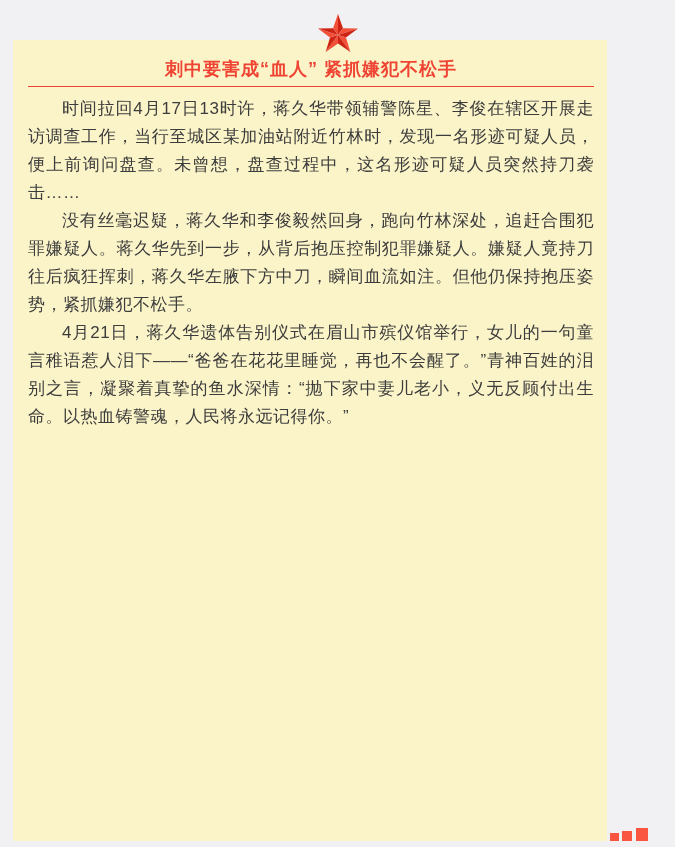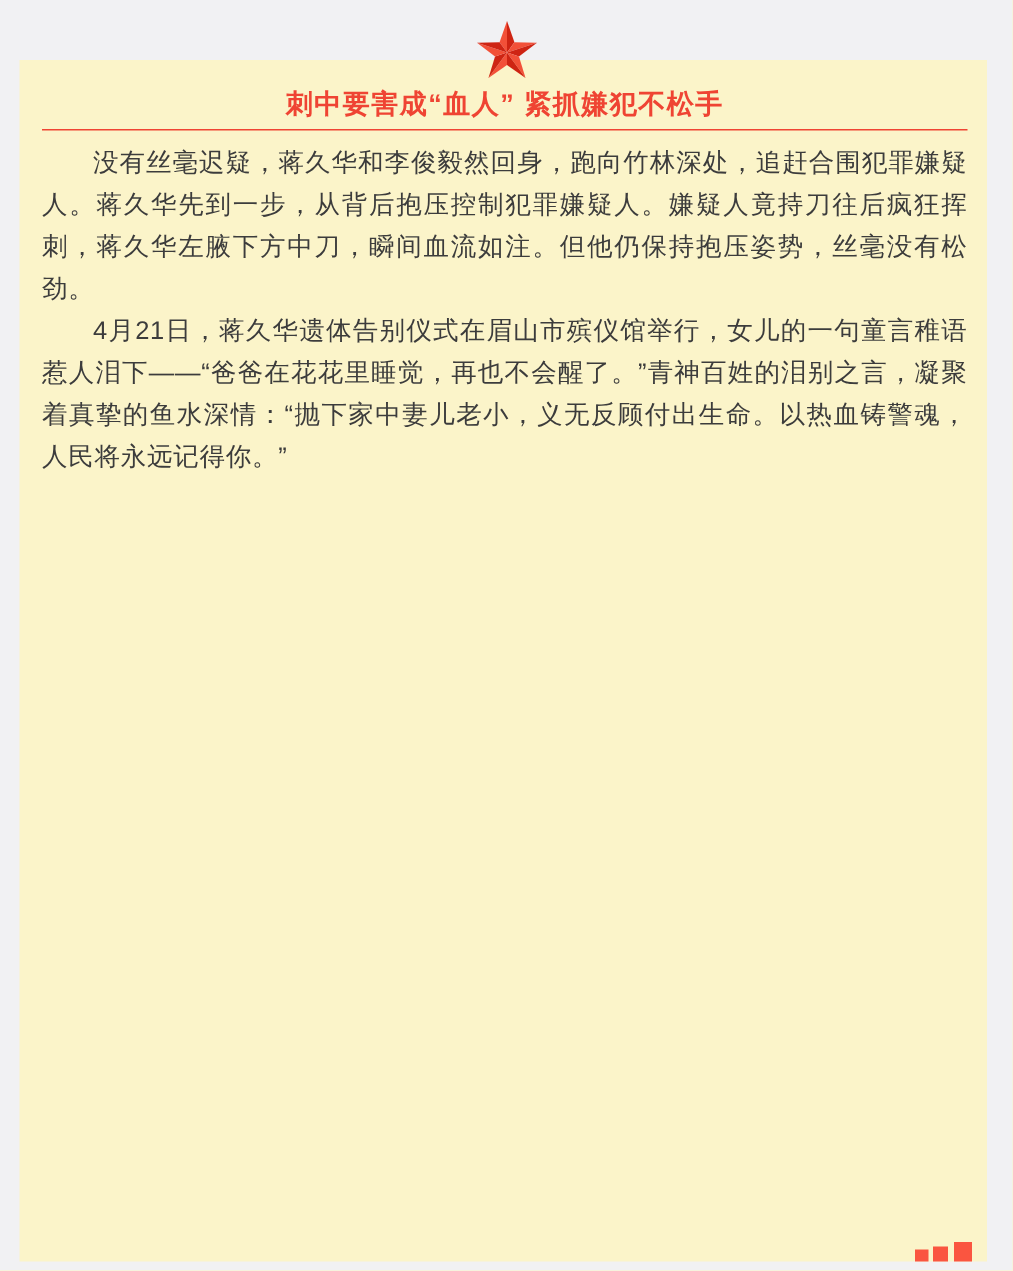--- a/index.html
+++ b/index.html
@@ -15,21 +15,21 @@
   body{
     width:675px;height:847px;
     background:var(--page-bg);
     position:relative;
     overflow:hidden;
     font-family:"Liberation Sans",sans-serif;
   }
   .card{
     position:absolute;
     left:13px;top:40px;
-    width:645px;height:801px;
+    width:594px;height:801px;
     background:var(--card-bg);
     box-sizing:border-box;
     padding:17px 13px 0 15px;
   }
   .star-wrap{
     position:absolute;
     left:317px;top:14px;
     width:42px;height:42px;
     z-index:2;
   }
@@ -86,21 +86,22 @@
     <polygon class="facet-dark" points="20.6,90.5 31,56.2 50,50"></polygon>
     <polygon class="facet-light" points="2.4,34.6 31,56.2 50,50"></polygon>
     <polygon class="facet-dark" points="2.4,34.6 38.2,33.8 50,50"></polygon>
   </svg>
 </div>
 
 <div class="card">
   <h1 class="headline">刺中要害成“血人” 紧抓嫌犯不松手</h1>
   <hr class="divider">
   <div class="article">
-    <p>没有丝毫迟疑，蒋久华和李俊毅然回身，跑向竹林深处，追赶合围犯罪嫌疑人。蒋久华先到一步，从背后抱压控制犯罪嫌疑人。嫌疑人竟持刀往后疯狂挥刺，蒋久华左腋下方中刀，瞬间血流如注。但他仍保持抱压姿势，丝毫没有松劲。</p>
+    <p>时间拉回4月17日13时许，蒋久华带领辅警陈星、李俊在辖区开展走访调查工作，当行至城区某加油站附近竹林时，发现一名形迹可疑人员，便上前询问盘查。未曾想，盘查过程中，这名形迹可疑人员突然持刀袭击……</p>
+    <p>没有丝毫迟疑，蒋久华和李俊毅然回身，跑向竹林深处，追赶合围犯罪嫌疑人。蒋久华先到一步，从背后抱压控制犯罪嫌疑人。嫌疑人竟持刀往后疯狂挥刺，蒋久华左腋下方中刀，瞬间血流如注。但他仍保持抱压姿势，紧抓嫌犯不松手。</p>
     <p>4月21日，蒋久华遗体告别仪式在眉山市殡仪馆举行，女儿的一句童言稚语惹人泪下——“爸爸在花花里睡觉，再也不会醒了。”青神百姓的泪别之言，凝聚着真挚的鱼水深情：“抛下家中妻儿老小，义无反顾付出生命。以热血铸警魂，人民将永远记得你。”</p>
   </div>
 </div>
 
 <div>
   <span class="sq s1"></span>
   <span class="sq s2"></span>
   <span class="sq s3"></span>
 </div>
 

